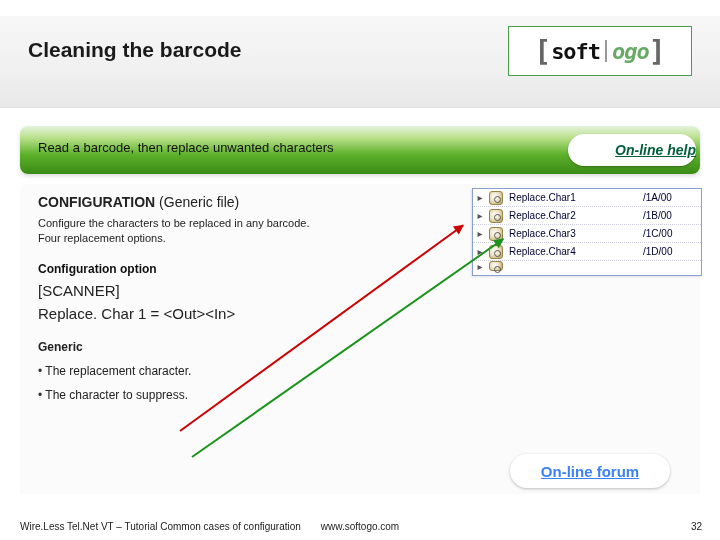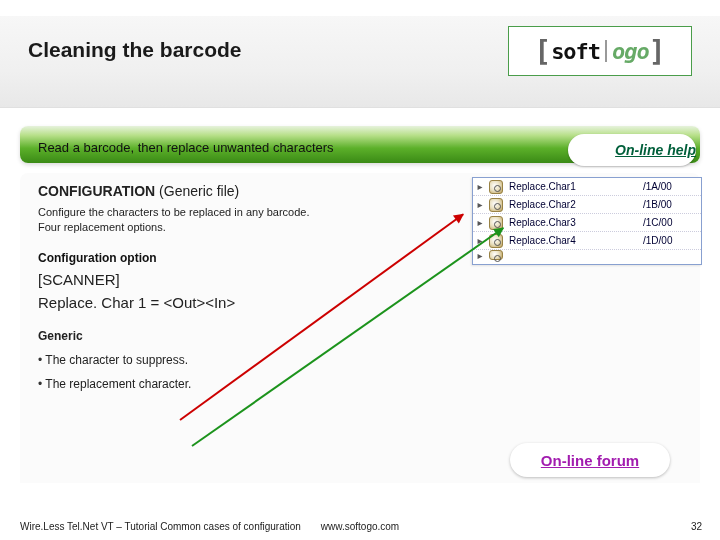--- a/index.html
+++ b/index.html
@@ -32,21 +32,21 @@
     font-family: monospace;
   }
   .logo .bracket { color:#666; font-size:28px; font-weight:bold; }
   .logo .seg1 { color:#111; font-size:22px; font-weight:bold; letter-spacing:-1px; }
   .logo .seg2 { color:#6a6; font-size:22px; font-weight:bold; letter-spacing:-1px;font-style:italic; }
   .logo .bar { display:inline-block; width:2px; height:22px; background:#999; margin:0 5px; }
 
   .greenbar {
     position: relative;
     margin: 18px 20px 0 20px;
-    height: 37px;
+    height: 48px;
     border-radius: 8px;
     background: linear-gradient(to bottom, #e6f2dc 0%, #b8e08a 25%, #5cb02a 60%, #3a8a15 100%);
     box-shadow: 0 2px 4px rgba(0,0,0,.15);
   }
   .greenbar .lead {
     position: absolute; left: 18px; top: 14px;
     font-size: 13px; color: #111;
   }
   .pill-help {
     position: absolute; right: 4px; top: 8px;
@@ -117,21 +117,21 @@
   .arrow-red::after{ color:#cc0000; }
   .arrow-green::after{ color:#1c931c; }
 
   .pill-forum {
     position:absolute; right: 30px; bottom: 6px;
     width: 160px; height: 34px;
     background:#fff; border-radius: 18px;
     display:flex; align-items:center; justify-content:center;
     box-shadow: 0 1px 3px rgba(0,0,0,.25);
   }
-  .pill-forum span { color:#a21caf; font-weight:bold; font-size:15px; text-decoration: underline; }
+  .pill-forum span { color:#3b82f6; font-weight:bold; font-size:15px; text-decoration: underline; }
 
   .footer {
     position:absolute; bottom: 8px; left:0; right:0;
     display:flex; justify-content:space-between;
     font-size:10px; color:#222; padding: 0 20px;
   }
   .footer .site { position:absolute; left:0; right:0; text-align:center; }
   .footer .page { position:absolute; right:18px; bottom:0; }
 </style>
 </head>
@@ -163,22 +163,22 @@
   <div class="desc">
     <span>Configure the characters to be replaced in any barcode.</span><br>
     <span>Four replacement options.</span>
   </div>
 
   <div class="subhead">Configuration option</div>
   <div class="mono">[SCANNER]</div>
   <div class="mono">Replace. Char 1 = &lt;Out&gt;&lt;In&gt;</div>
 
   <div class="opts">Generic</div>
+  <div class="bullet">The replacement character.</div>
   <div class="bullet">The character to suppress.</div>
-  <div class="bullet">The replacement character.</div>
 
   <div class="snippet">
     <div class="row">
       <span class="chev">▸</span>
       <span class="glyph"></span>
       <span class="name">Replace.Char1</span>
       <span class="val">/1A/00</span>
     </div>
     <div class="row">
       <span class="chev">▸</span>

